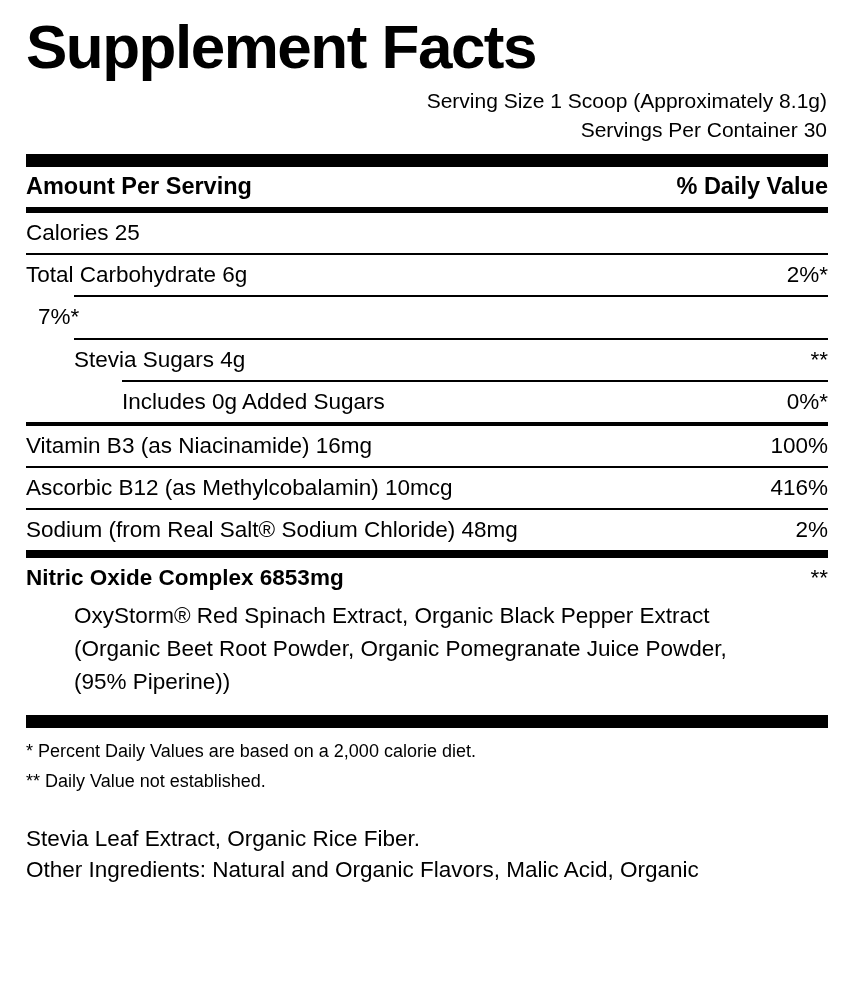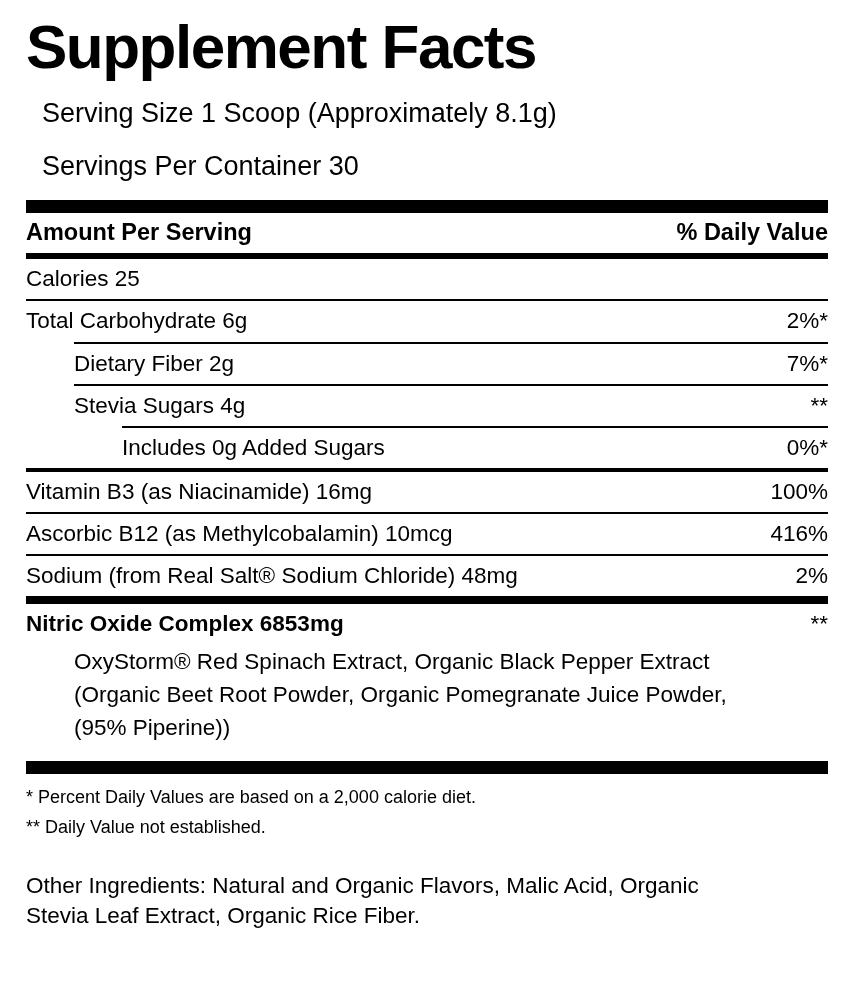--- a/index.html
+++ b/index.html
@@ -21,23 +21,24 @@
   }
   .title {
     font-size: 62px;
     font-weight: bold;
     letter-spacing: -1.5px;
     line-height: 1.05;
     margin: 4px 0 8px 0;
     white-space: nowrap;
   }
   .serving-line {
-    font-size: 27px;
+    font-size: 21px;
     line-height: 1.35;
-    margin: 16px;
+    margin: 1px;
+    text-align: right;
   }
   .rule-thick {
     height: 13px;
     background: #000;
     margin: 9px 0 0 0;
   }
   .rule-med {
     height: 6px;
     background: #000;
     margin: 0;
@@ -118,21 +119,20 @@
   </div>
   <div class="rule-thin"></div>
 
   <div class="row">
     <span class="lbl">Total Carbohydrate 6g</span>
     <span class="val">2%*</span>
   </div>
   <div class="hairline-indent1"></div>
 
   <div class="row indent1">
-    <span class="lbl">Dietary Fiber 2g</span>
     <span class="val">7%*</span>
   </div>
   <div class="hairline-indent1"></div>
 
   <div class="row indent1">
     <span class="lbl">Stevia Sugars 4g</span>
     <span class="val stars">**</span>
   </div>
   <div class="hairline-indent2"></div>
 
@@ -179,15 +179,15 @@
   <div class="rule-thick"></div>
 
   <div class="footnotes">
     <div>* Percent Daily Values are based on a 2,000 calorie diet.</div>
     <div>** Daily Value not established.</div>
   </div>
 
 </div>
 
 <div class="other-ingredients">
+  <div>Stevia Leaf Extract, Organic Rice Fiber.</div>
   <div>Other Ingredients: Natural and Organic Flavors, Malic Acid, Organic</div>
-  <div>Stevia Leaf Extract, Organic Rice Fiber.</div>
 </div>
 
 </body></html>

